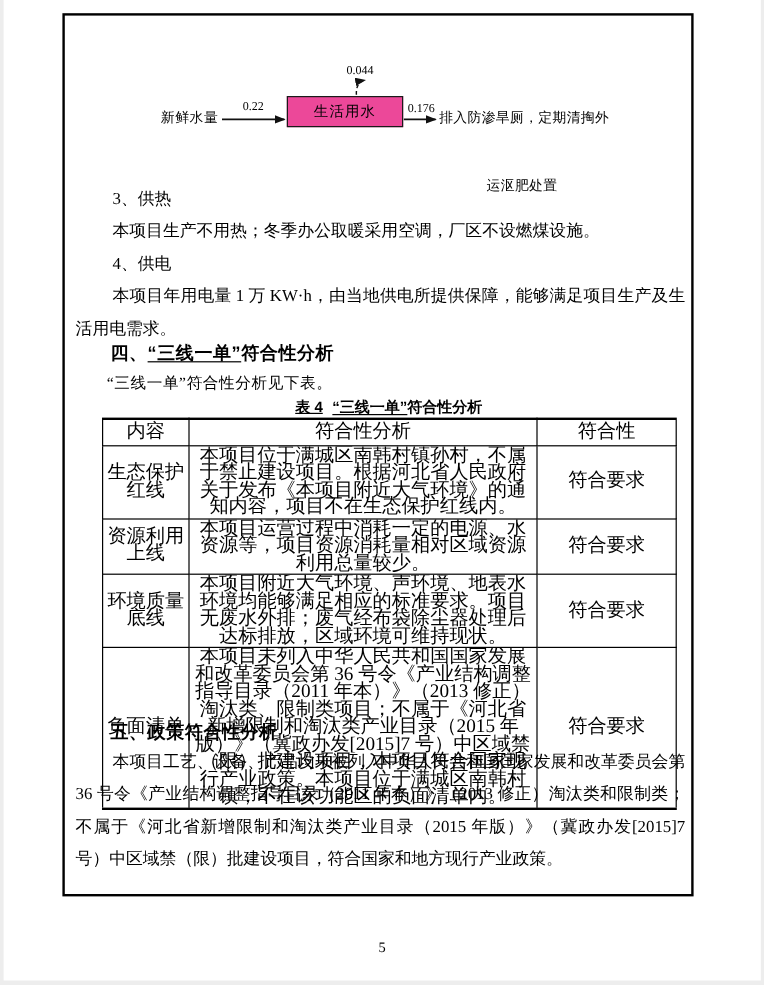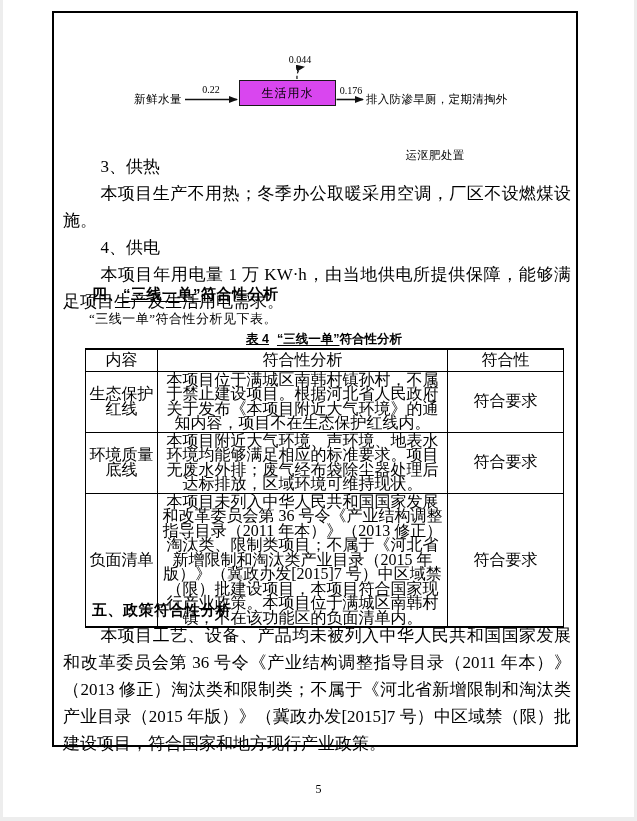--- a/index.html
+++ b/index.html
@@ -5,32 +5,32 @@
   html,body{margin:0;padding:0;background:#fff;}
   .canvas{
     position:relative;width:637px;height:821px;background:#ffffff;overflow:hidden;
     font-family:"Liberation Serif","DejaVu Serif",serif;color:#000;
     box-shadow:inset 3px 0 0 #ededed, inset -3px 0 0 #ededed, inset 0 -4px 0 #ededed;
   }
   .page-border{position:absolute;left:52px;top:11px;width:522px;height:732px;border:2px solid #000;}
   
   .svg-arrows{position:absolute;left:52px;top:40px;width:526px;height:95px;}
   .d-box{position:absolute;left:239px;top:80px;width:97px;height:26px;border:1.5px solid #1a1a1a;
-         display:flex;align-items:center;justify-content:center;font-size:12px;letter-spacing:1px;box-sizing:border-box;background:#d946ef;}
+         display:flex;align-items:center;justify-content:center;font-size:12px;letter-spacing:1px;box-sizing:border-box;background:#ec4899;}
   .d-label{position:absolute;font-size:11.5px;line-height:14px;white-space:nowrap;}
   .d-num{position:absolute;font-size:10px;line-height:11px;text-align:center;}
   .lbl-input{left:134px;top:92px;letter-spacing:0.5px;}
   .num-022{left:185px;top:84px;width:52px;}
   .num-0044{left:274px;top:54px;width:52px;}
   .num-0176{left:333px;top:85px;width:36px;}
   .out-line1{left:366px;top:92px;letter-spacing:0.3px;}
   .out-line2{left:366px;top:110px;width:138px;text-align:center;letter-spacing:0.3px;margin-top:38px;}
   .d-caption{position:absolute;left:212px;top:126px;display:flex;gap:20px;font-weight:bold;font-size:12.5px;white-space:nowrap;}
   
-  .text-block{position:absolute;left:63px;width:508px;font-size:17px;text-align:justify;}
+  .text-block{position:absolute;left:63px;width:508px;font-size:14px;text-align:justify;}
   .text-block p{margin:0;line-height:27px;text-indent:2.2em;}
   .blk-1{top:153px;}
   .heading{position:absolute;left:63px;padding-left:29px;font-weight:bold;font-size:15px;letter-spacing:0.5px;white-space:nowrap;font-family:"Liberation Sans","DejaVu Sans",sans-serif;}
   .h-4{top:285px;}
   .h-5{top:601px;}
   .h-6{top:720px;}
   .u{text-decoration:underline;text-underline-offset:2px;}
   .intro-line{position:absolute;left:63px;top:310px;padding-left:26px;font-size:13px;letter-spacing:0.5px;}
   .tbl-caption{position:absolute;left:85px;top:331px;width:478px;text-align:center;font-weight:bold;font-size:12.5px;font-family:"Liberation Sans","DejaVu Sans",sans-serif;}
   .tbl-caption .sp{margin-right:8px;text-decoration:underline;}
@@ -97,20 +97,25 @@
       <tr class="hdr">
         <th class="cell-center">内容</th>
         <th class="cell-center">符合性分析</th>
         <th class="cell-center">符合性</th>
       </tr>
       <tr class="r1">
         <td class="cell-center">生态保护红线</td>
         <td class="analysis">本项目位于满城区南韩村镇孙村，不属于禁止建设项目。根据河北省人民政府关于发布《本项目附近大气环境》的通知内容，项目不在生态保护红线内。</td>
         <td class="cell-center">符合要求</td>
       </tr>
+      <tr class="r2">
+        <td class="cell-center">资源利用上线</td>
+        <td class="analysis">本项目运营过程中消耗一定的电源、水资源等，项目资源消耗量相对区域资源利用总量较少。</td>
+        <td class="cell-center">符合要求</td>
+      </tr>
       <tr class="r3">
         <td class="cell-center">环境质量底线</td>
         <td class="analysis">本项目附近大气环境、声环境、地表水环境均能够满足相应的标准要求。项目无废水外排；废气经布袋除尘器处理后达标排放，区域环境可维持现状。</td>
         <td class="cell-center">符合要求</td>
       </tr>
       <tr class="r4">
         <td class="cell-center">负面清单</td>
         <td class="analysis">本项目未列入中华人民共和国国家发展和改革委员会第 36 号令《产业结构调整指导目录（2011 年本）》（2013 修正）淘汰类、限制类项目；不属于《河北省新增限制和淘汰类产业目录（2015 年版）》（冀政办发[2015]7 号）中区域禁（限）批建设项目，本项目符合国家现行产业政策。本项目位于满城区南韩村镇，不在该功能区的负面清单内。</td>
         <td class="cell-center">符合要求</td>
       </tr>

